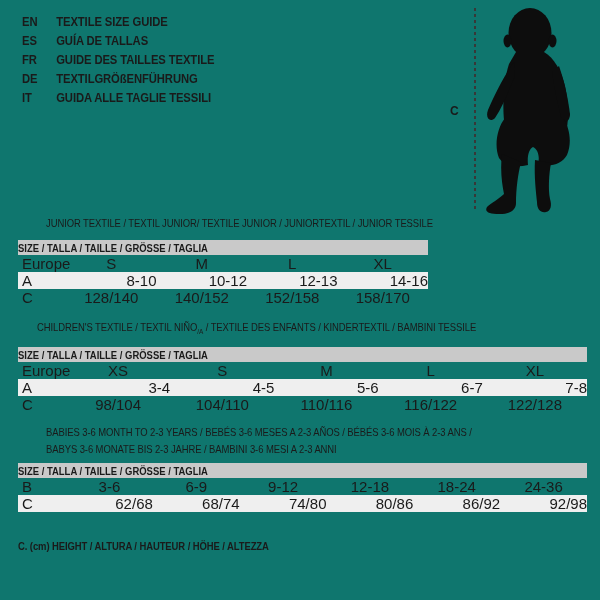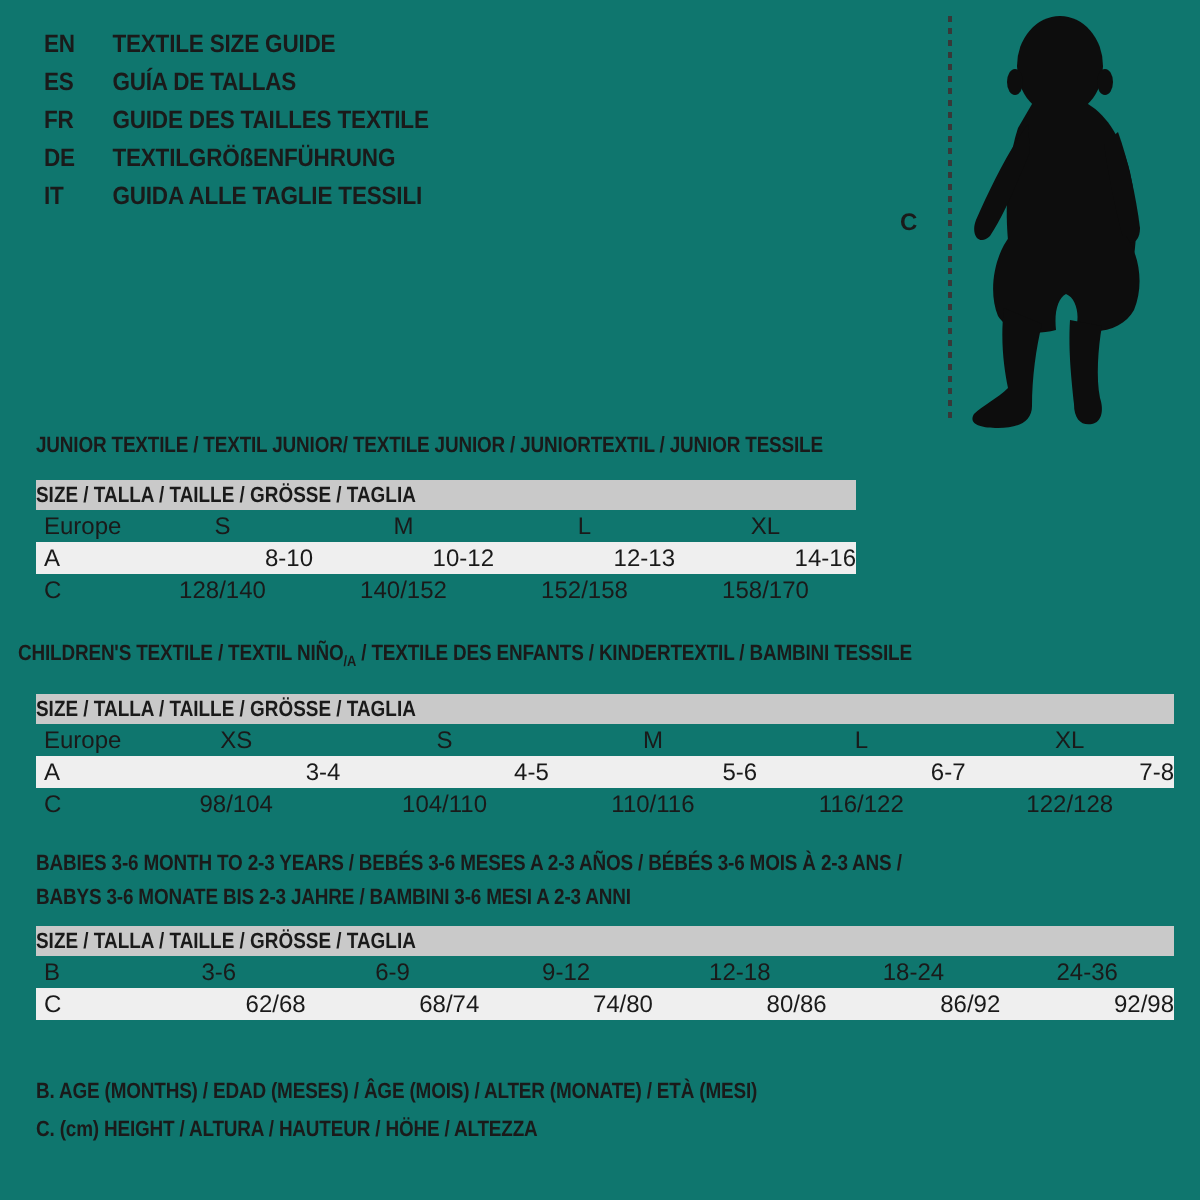--- a/index.html
+++ b/index.html
@@ -16,35 +16,35 @@
   .lang-row{white-space:nowrap;}
   .lang-code{display:inline-block; width:38px;}
 
   
   .c-label{position:absolute; left:450px; top:104px; font-weight:bold; font-size:12px;}
   .dotline{position:absolute; left:474px; top:8px; width:2px; height:202px;
     background:repeating-linear-gradient(to bottom, #383838 0 3px, transparent 3px 6px);}
   .baby-svg{position:absolute; left:480px; top:6px; width:112px; height:208px; color:var(--silhouette,#0d0d0d);}
 
   
-  .sec-title{position:absolute; font-weight:bold; font-size:11px; letter-spacing:-0.1px; white-space:nowrap;}
+  .sec-title{position:absolute; font-weight:normal; font-size:11px; letter-spacing:-0.1px; white-space:nowrap;margin-left:28px;}
   .title-junior{left:18px; top:217px;}
   .title-children{left:9px; top:321px;}
   .title-babies{left:18px; top:424px; line-height:17px;}
   .legend{position:absolute; left:18px; top:537px; font-weight:bold; font-size:11px; line-height:18.5px; letter-spacing:-0.1px;}
   .sub{font-size:7.5px; vertical-align:sub;}
 
   
   .size-table{position:absolute; border-collapse:collapse; table-layout:fixed;}
   .t-junior{left:18px; top:240px; width:410px;}
   .t-children{left:18px; top:347px; width:569px;}
   .t-babies{left:18px; top:463px; width:569px;}
   .size-table col.c-lbl{width:48px;}
   .size-table th.band{background:var(--band,#c9c9c9); font-weight:bold; font-size:11px; text-align:left; height:15px; padding:0 0 0 0;}
-  .size-table td{height:16px; font-size:12px; font-weight:normal; text-align:center; padding:0; vertical-align:middle;}
+  .size-table td{height:16px; font-size:15px; font-weight:normal; text-align:center; padding:0; vertical-align:middle;}
   .size-table td.lbl{text-align:left; padding-left:4px;}
   tr.stripe td{background:var(--stripe,#efefef);text-align:right;}
 </style>
 </head>
 <body>
 
 <div class="canvas">
 
   <div class="langs cond90">
     <div class="lang-row">
@@ -199,17 +199,16 @@
         <td>68/74</td>
         <td>74/80</td>
         <td>80/86</td>
         <td>86/92</td>
         <td>92/98</td>
       </tr>
     </tbody>
   </table>
 
   <div class="legend">
-    <div><span class="cond">B. AGE (MONTHS) / EDAD (MESES) / ÂGE (MOIS) / ALTER (MONATE) / ETÀ (MESI)</span></div>
     <div><span class="cond">C. (cm) HEIGHT / ALTURA / HAUTEUR / HÖHE / ALTEZZA</span></div>
   </div>
 
 </div>
 
 </body></html>

